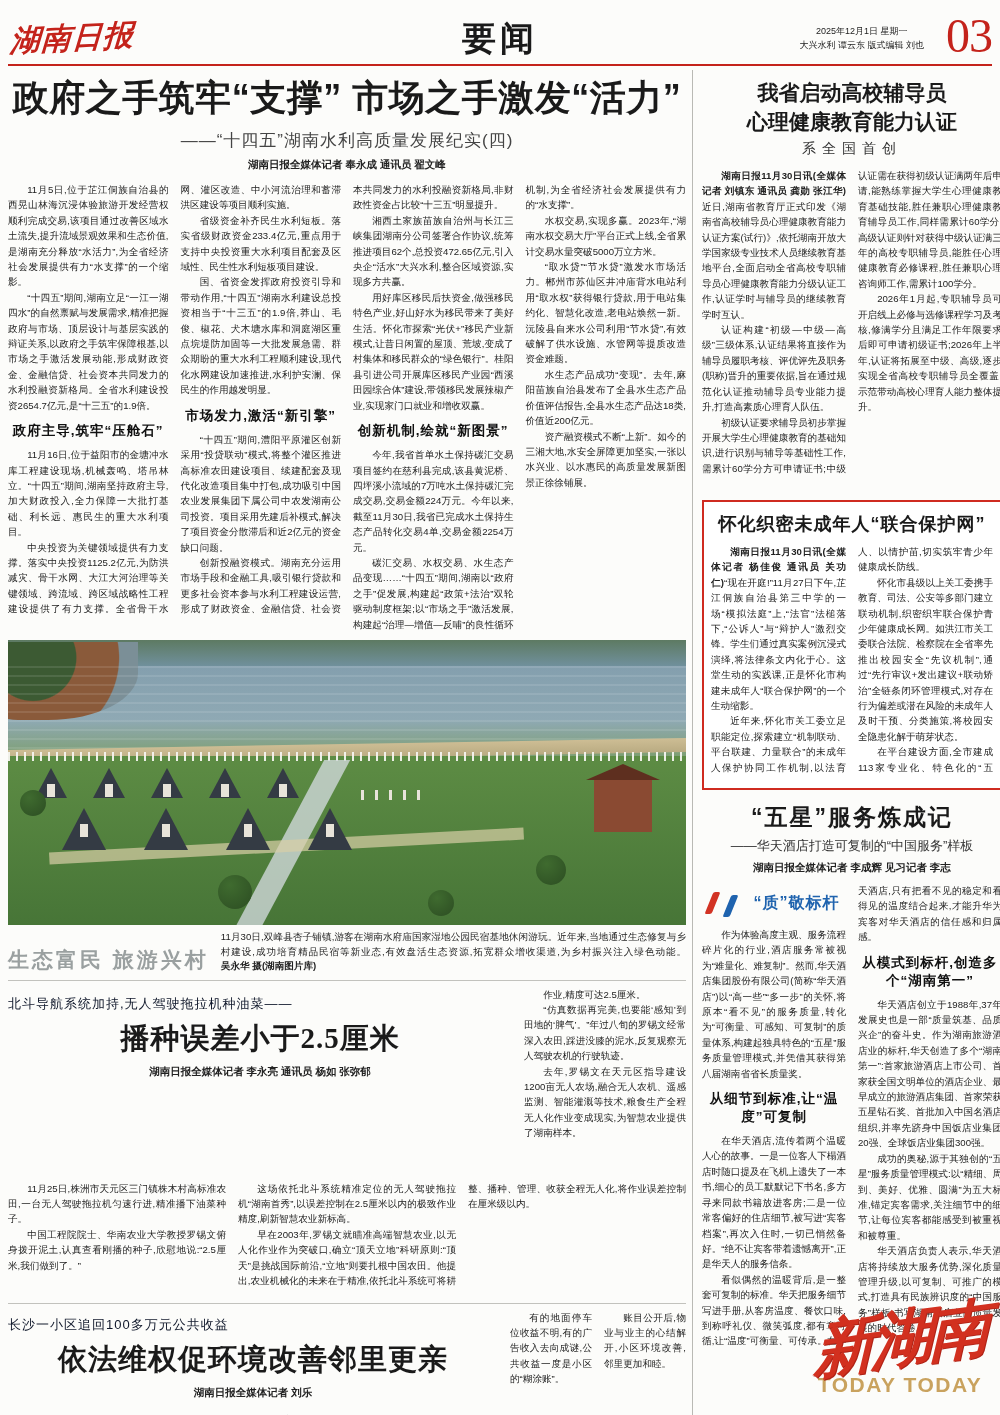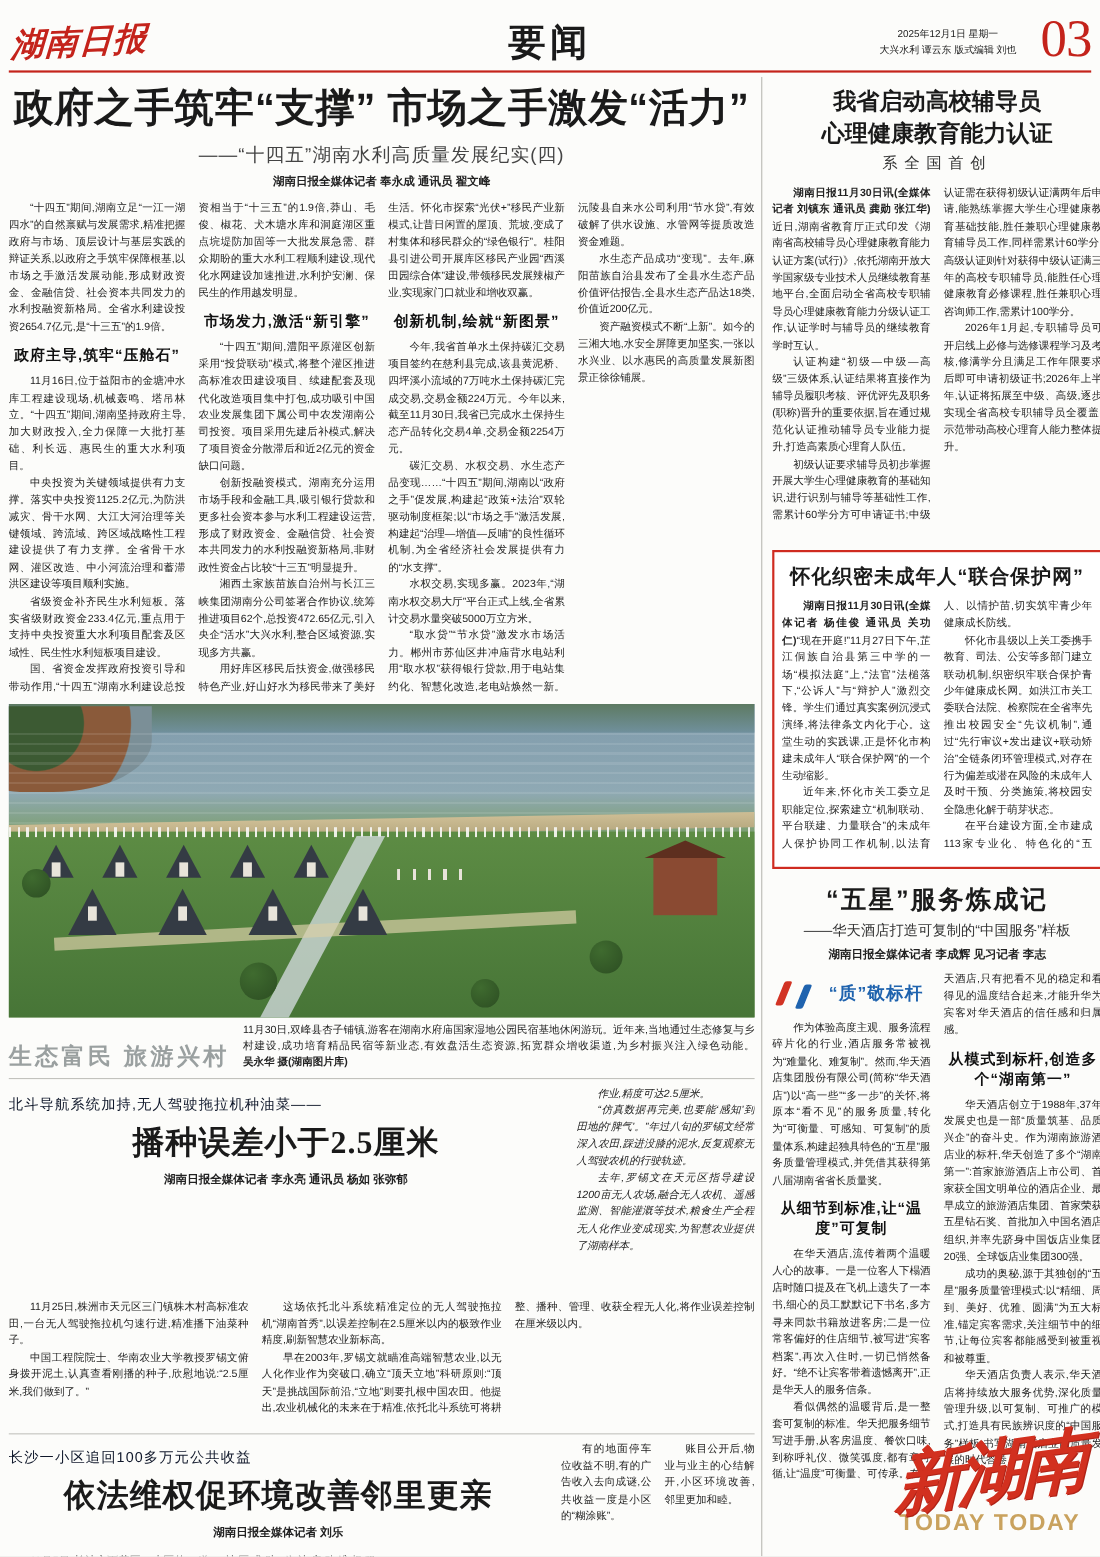--- a/index.html
+++ b/index.html
@@ -52,21 +52,21 @@
   .figures{position:absolute;left:52%;top:150px;width:60px;height:10px;background:repeating-linear-gradient(90deg,#e8e3da 0 3px,rgba(0,0,0,0) 3px 14px);}
   .caprow{display:flex;align-items:flex-end;gap:12px;margin-top:5px;}
   .caplabel{font-size:21px;font-weight:900;color:#9aa0a0;letter-spacing:3px;white-space:nowrap;padding-top:4px;}
   .captext{font-size:9.6px;line-height:14.5px;text-align:justify;color:#222;}
   .capcredit{font-weight:bold;white-space:nowrap;margin-top:48px;}
   
   .seed-top{display:flex;gap:12px;margin-top:4px;}
   .seed-head{flex:1;padding-top:6px;}
   .hed-serif{font-family:"Liberation Serif","DejaVu Serif",serif;font-size:29px;font-weight:bold;text-align:center;margin:6px 0 2px;letter-spacing:1px;}
   .seed-right{width:162px;height:188px;overflow:hidden;}
-  .seed-right p{margin:0;text-indent:2em;font-size:9.6px;line-height:15.4px;text-align:justify;color:#222;font-style:italic;}
+  .seed-right p{margin:0;text-indent:2em;font-size:9.6px;line-height:15.4px;text-align:justify;color:#222;}
   #seed-body{height:116px;margin-top:6px;}
   
   .rights-top{display:flex;gap:12px;margin-top:4px;}
   .rights-head{flex:1;padding-top:4px;}
   .rights-side{width:176px;height:96px;}
   #rights-body{height:136px;margin-top:6px;}
   
   .hed-r{font-size:21px;font-weight:900;text-align:center;line-height:29px;margin:8px 0 2px;}
   .sub-r{font-size:14px;color:#333;text-align:center;letter-spacing:6px;margin:4px 0 10px;}
   #couns-body{height:322px;}
@@ -102,20 +102,21 @@
     <div class="pnum">03</div>
   </div>
 
   <div id="leftcol">
 
     <div>
       <div class="hed-main">政府之手筑牢“支撑” 市场之手激发“活力”</div>
       <div class="sub-main">——“十四五”湖南水利高质量发展纪实(四)</div>
       <div class="byline">湖南日报全媒体记者 奉永成 通讯员 翟文峰</div>
       <div id="water-body" class="cols c4">
+          <p>11月5日,位于芷江侗族自治县的西晃山林海沉浸体验旅游开发经营权顺利完成交易,该项目通过改善区域水土流失,提升流域景观效果和生态价值,是湖南充分释放“水活力”,为全省经济社会发展提供有力“水支撑”的一个缩影。</p>
           <p>“十四五”期间,湖南立足“一江一湖四水”的自然禀赋与发展需求,精准把握政府与市场、顶层设计与基层实践的辩证关系,以政府之手筑牢保障根基,以市场之手激活发展动能,形成财政资金、金融信贷、社会资本共同发力的水利投融资新格局。全省水利建设投资2654.7亿元,是“十三五”的1.9倍。</p>
           <h4 class="sub">政府主导,筑牢“压舱石”</h4>
           <p>11月16日,位于益阳市的金塘冲水库工程建设现场,机械轰鸣、塔吊林立。“十四五”期间,湖南坚持政府主导,加大财政投入,全力保障一大批打基础、利长远、惠民生的重大水利项目。</p>
           <p>中央投资为关键领域提供有力支撑。落实中央投资1125.2亿元,为防洪减灾、骨干水网、大江大河治理等关键领域、跨流域、跨区域战略性工程建设提供了有力支撑。全省骨干水网、灌区改造、中小河流治理和蓄滞洪区建设等项目顺利实施。</p>
           <p>省级资金补齐民生水利短板。落实省级财政资金233.4亿元,重点用于支持中央投资重大水利项目配套及区域性、民生性水利短板项目建设。</p>
           <p>国、省资金发挥政府投资引导和带动作用,“十四五”湖南水利建设总投资相当于“十三五”的1.9倍,莽山、毛俊、椒花、犬木塘水库和洞庭湖区重点垸堤防加固等一大批发展急需、群众期盼的重大水利工程顺利建设,现代化水网建设加速推进,水利护安澜、保民生的作用越发明显。</p>
           <h4 class="sub">市场发力,激活“新引擎”</h4>
           <p>“十四五”期间,澧阳平原灌区创新采用“投贷联动”模式,将整个灌区推进高标准农田建设项目、续建配套及现代化改造项目集中打包,成功吸引中国农业发展集团下属公司中农发湖南公司投资。项目采用先建后补模式,解决了项目资金分散滞后和近2亿元的资金缺口问题。</p>
           <p>创新投融资模式。湖南充分运用市场手段和金融工具,吸引银行贷款和更多社会资本参与水利工程建设运营,形成了财政资金、金融信贷、社会资本共同发力的水利投融资新格局,非财政性资金占比较“十三五”明显提升。</p>
           <p>湘西土家族苗族自治州与长江三峡集团湖南分公司签署合作协议,统筹推进项目62个,总投资472.65亿元,引入央企“活水”大兴水利,整合区域资源,实现多方共赢。</p>

